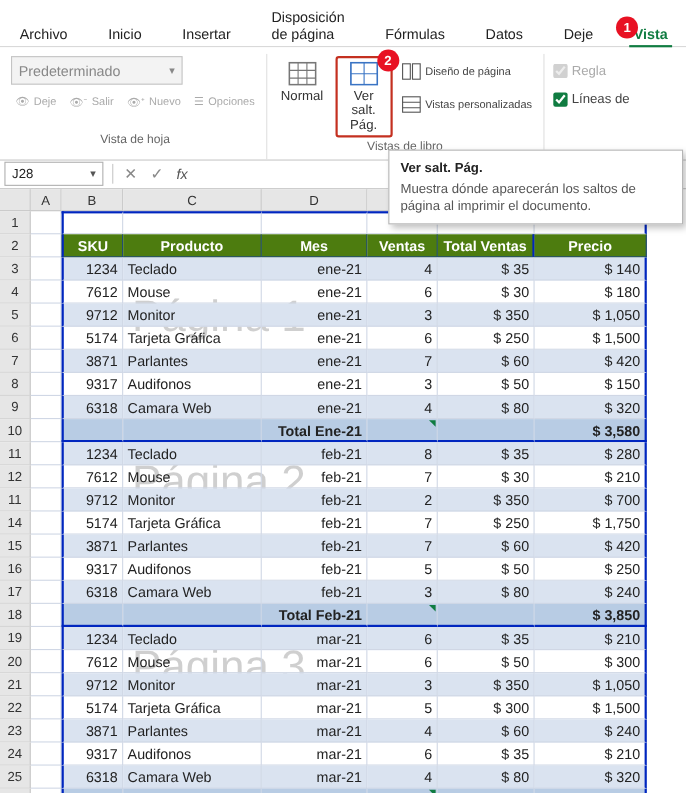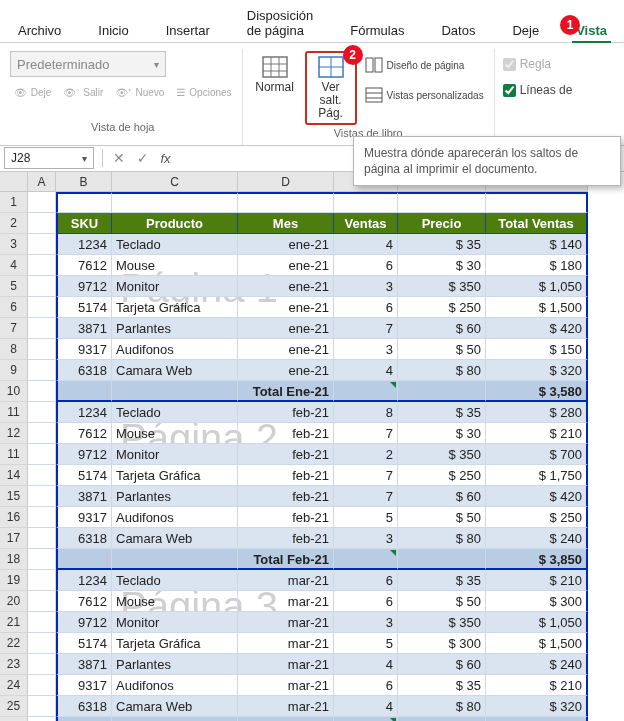--- a/index.html
+++ b/index.html
@@ -182,20 +182,21 @@
           <input type="checkbox" checked="" style="">
             <span>Líneas de</span>
         </label>
       </div>
     </div>
     <div class="group-label">&nbsp;</div>
   </div>
 </div>
 
 <div class="tooltip">
+  <div class="tt-title">Ver salt. Pág.</div>
   <div class="tt-body">Muestra dónde aparecerán los saltos de página al imprimir el documento.</div>
 </div>
 
 <div class="fbar">
   <div class="namebox">
     <span>J28</span>
     <span class="chev">▾</span>
   </div>
   <div class="sep"></div>
   <span class="fbtn">✕</span>
@@ -224,22 +225,22 @@
       <div class="cell pbreak-t"></div>
       <div class="cell pbreak-t"></div>
       <div class="cell pbreak-t"></div>
       <div class="cell pbreak-t pbreak-r"></div>
       <div class="rhead">2</div>
       <div class="cell"></div>
       <div class="cell thead pbreak-l">SKU</div>
       <div class="cell thead">Producto</div>
       <div class="cell thead">Mes</div>
       <div class="cell thead">Ventas</div>
+      <div class="cell thead pbreak-r">Total Ventas</div>
       <div class="cell thead">Precio</div>
-      <div class="cell thead pbreak-r">Total Ventas</div>
       <div class="rhead">3</div>
       <div class="cell"></div>
       <div class="cell num alt pbreak-l">1234</div>
       <div class="cell txt alt">Teclado</div>
       <div class="cell num alt">ene-21</div>
       <div class="cell num alt">4</div>
       <div class="cell num alt">$ 35</div>
       <div class="cell num alt pbreak-r">$ 140</div>
       <div class="rhead">4</div>
       <div class="cell"></div>

